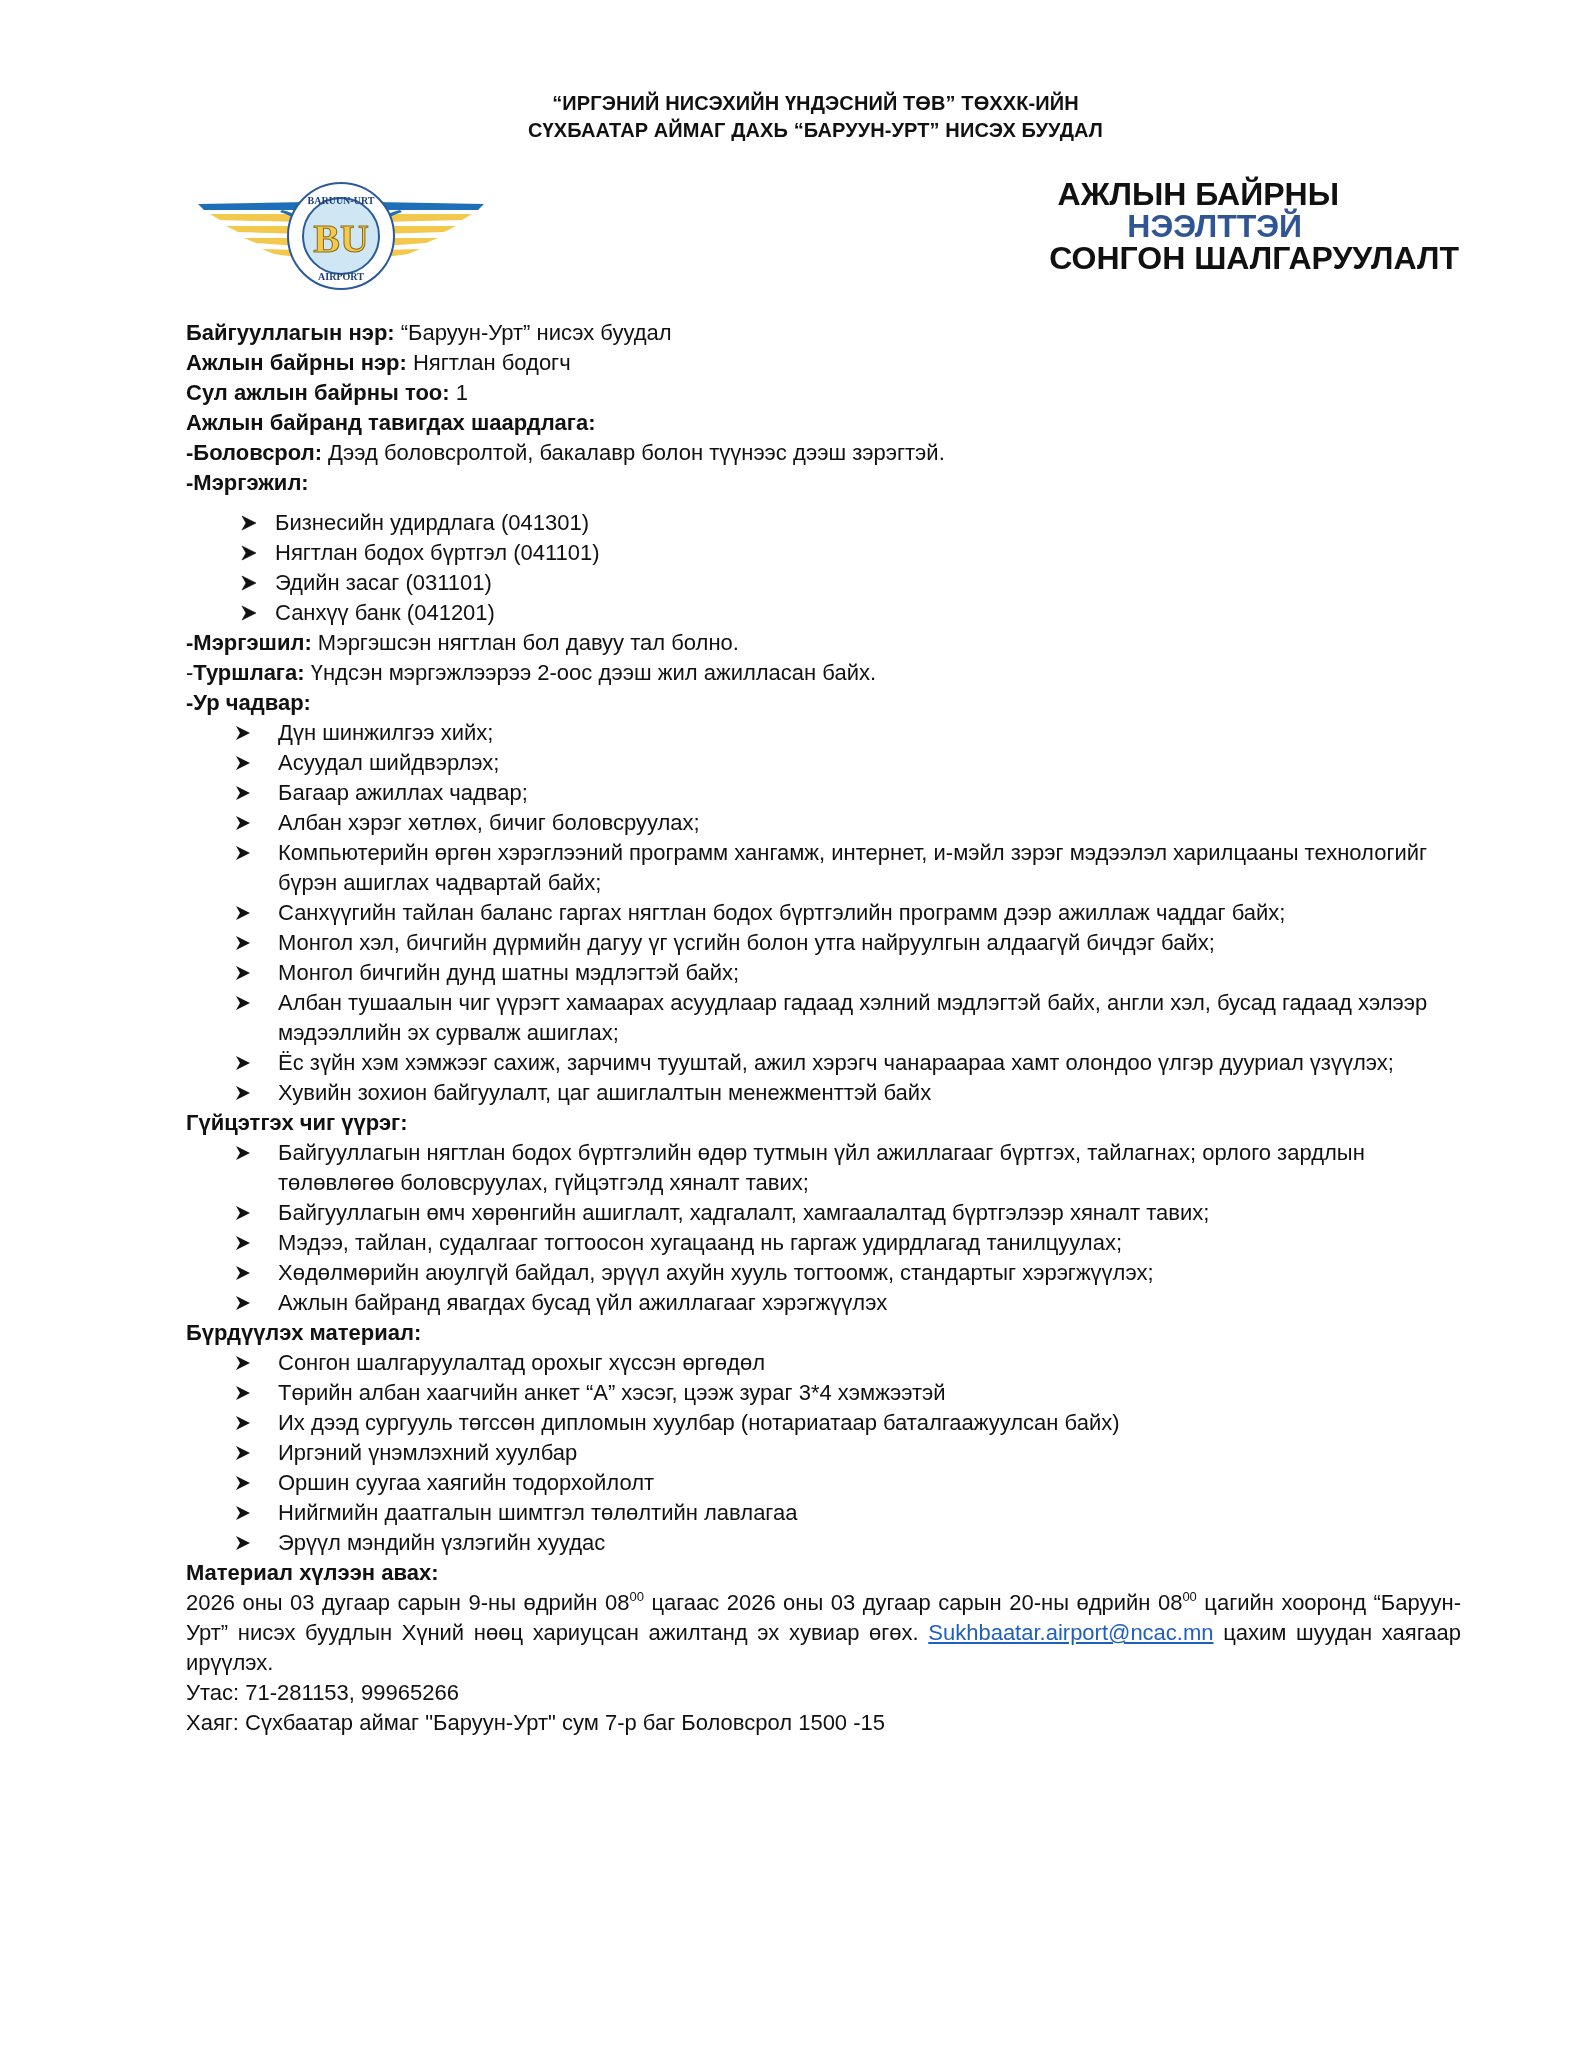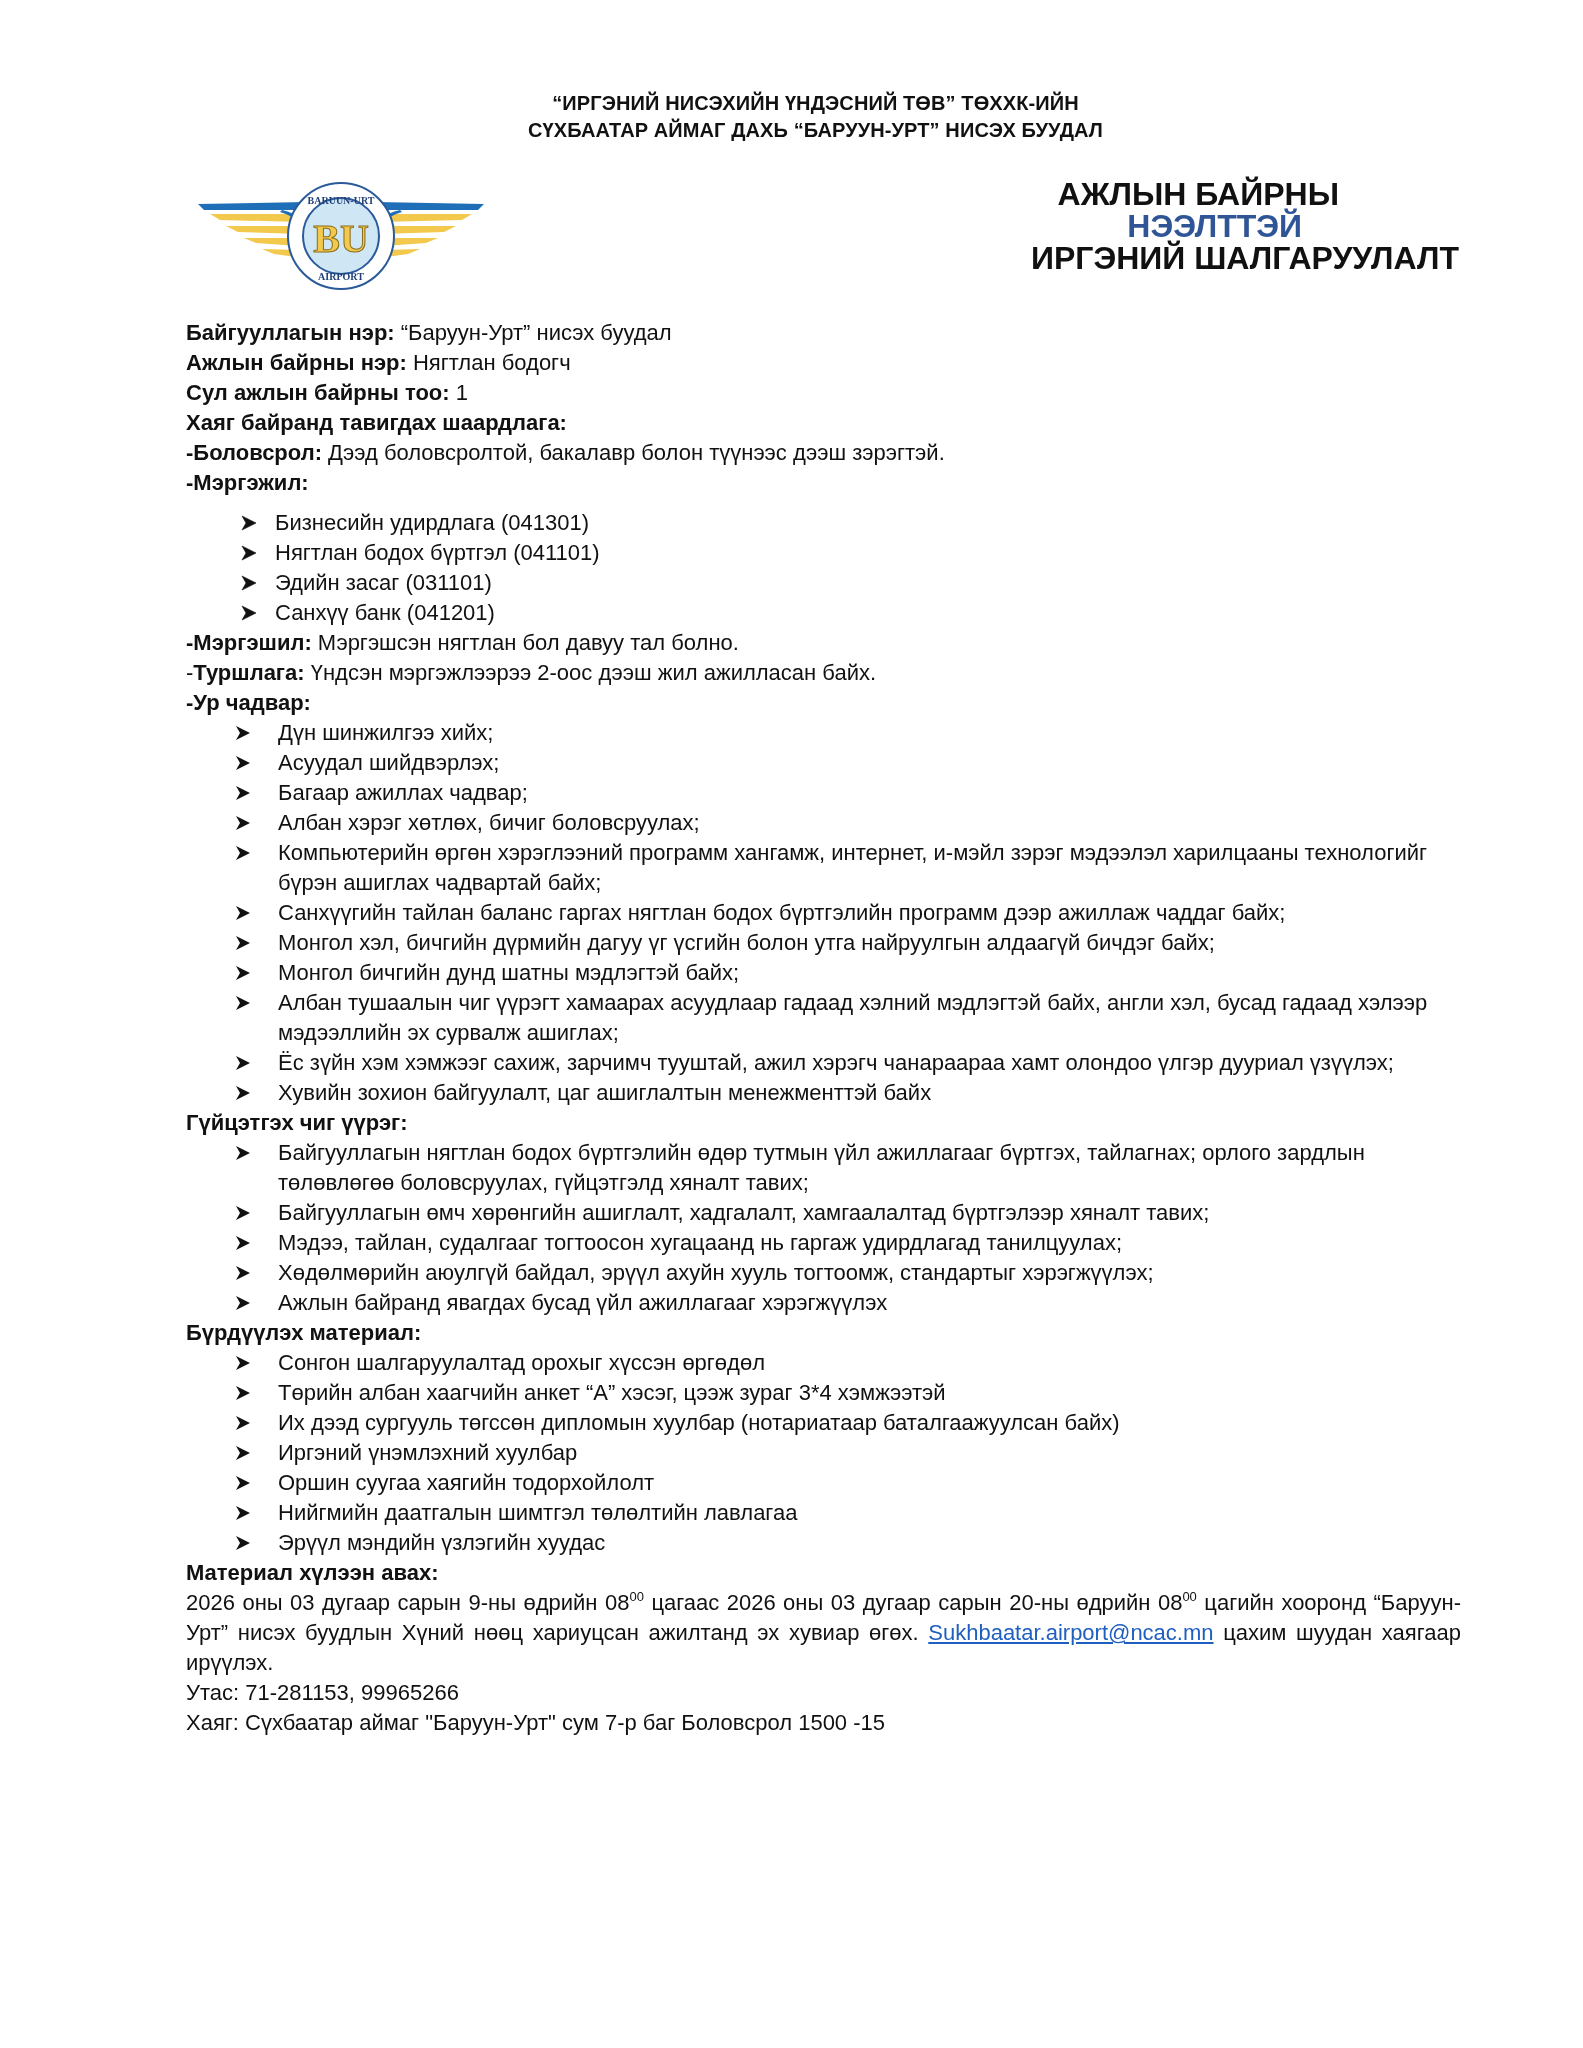--- a/index.html
+++ b/index.html
@@ -69,34 +69,34 @@
     <circle cx="145" cy="56" r="38" fill="#cfe6f5" stroke="#2a5a9a" stroke-width="2"></circle>
     <text x="145" y="24" text-anchor="middle" font-family="Liberation Serif, serif" font-size="10" font-weight="bold" fill="#1f3f78">BARUUN-URT</text>
     <text x="145" y="100" text-anchor="middle" font-family="Liberation Serif, serif" font-size="10" font-weight="bold" fill="#1f3f78">AIRPORT</text>
     <text x="145" y="72" text-anchor="middle" font-family="Liberation Serif, serif" font-size="40" font-weight="bold" fill="#f2c94c" stroke="#8a6d1a" stroke-width="1">BU</text>
   </svg>
 </div>
 
 <div class="title">
   <div class="l1">АЖЛЫН БАЙРНЫ</div>
   <div class="l2" style="color:#2f5597">НЭЭЛТТЭЙ</div>
-  <div>ИРГЭНИЙ ШАЛГАРУУЛАЛТ</div>
+  <div>СОНГОН ШАЛГАРУУЛАЛТ</div>
 </div>
 
 <div class="body">
   <div class="row">
     <span class="b">Байгууллагын нэр:</span><span> “Баруун-Урт” нисэх буудал</span>
   </div>
   <div class="row">
     <span class="b">Ажлын байрны нэр:</span><span> Нягтлан бодогч</span>
   </div>
   <div class="row">
     <span class="b">Сул ажлын байрны тоо:</span><span> 1</span>
   </div>
-  <div class="row b">Хаяг байранд тавигдах шаардлага:</div>
+  <div class="row b">Ажлын байранд тавигдах шаардлага:</div>
   <div class="row">
     <span class="b">-Боловсрол:</span><span> Дээд боловсролтой, бакалавр болон түүнээс дээш зэрэгтэй.</span>
   </div>
   <div class="row b">-Мэргэжил:</div>
 
   <ul class="list l1">
     <li><span class="bul"><svg width="16" height="16" viewBox="0 0 16 16">
             <path d="M1 1 L15 8 L1 15 L5 8 Z" fill="#111" stroke="#111" stroke-width="0.6"></path>
           </svg></span><span>Бизнесийн удирдлага (041301)</span></li>
     <li><span class="bul"><svg width="16" height="16" viewBox="0 0 16 16">

